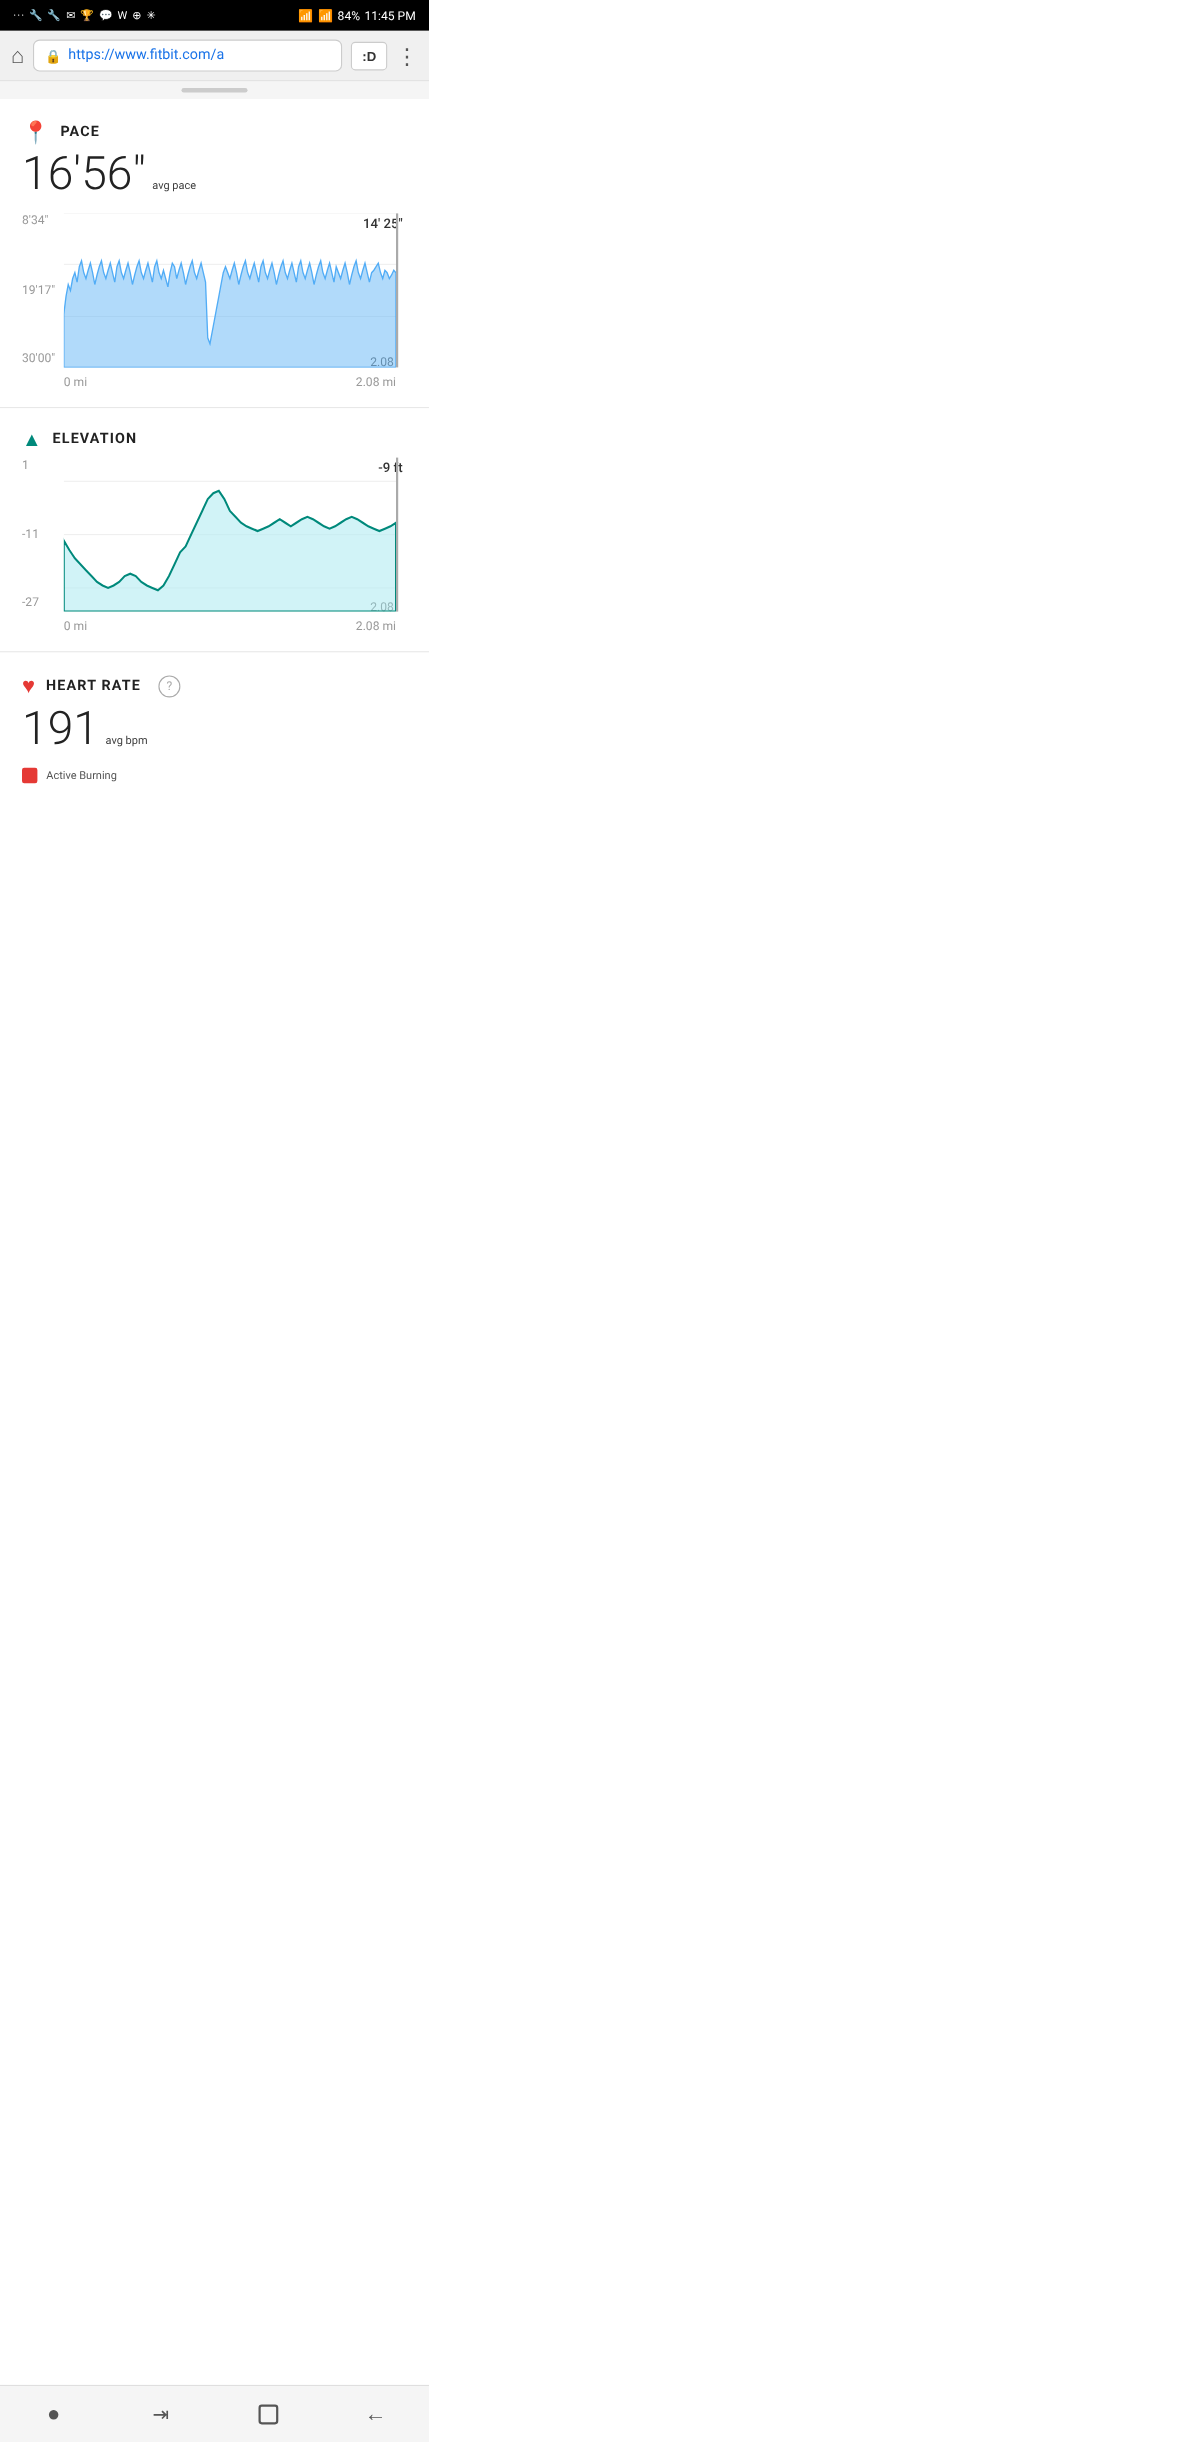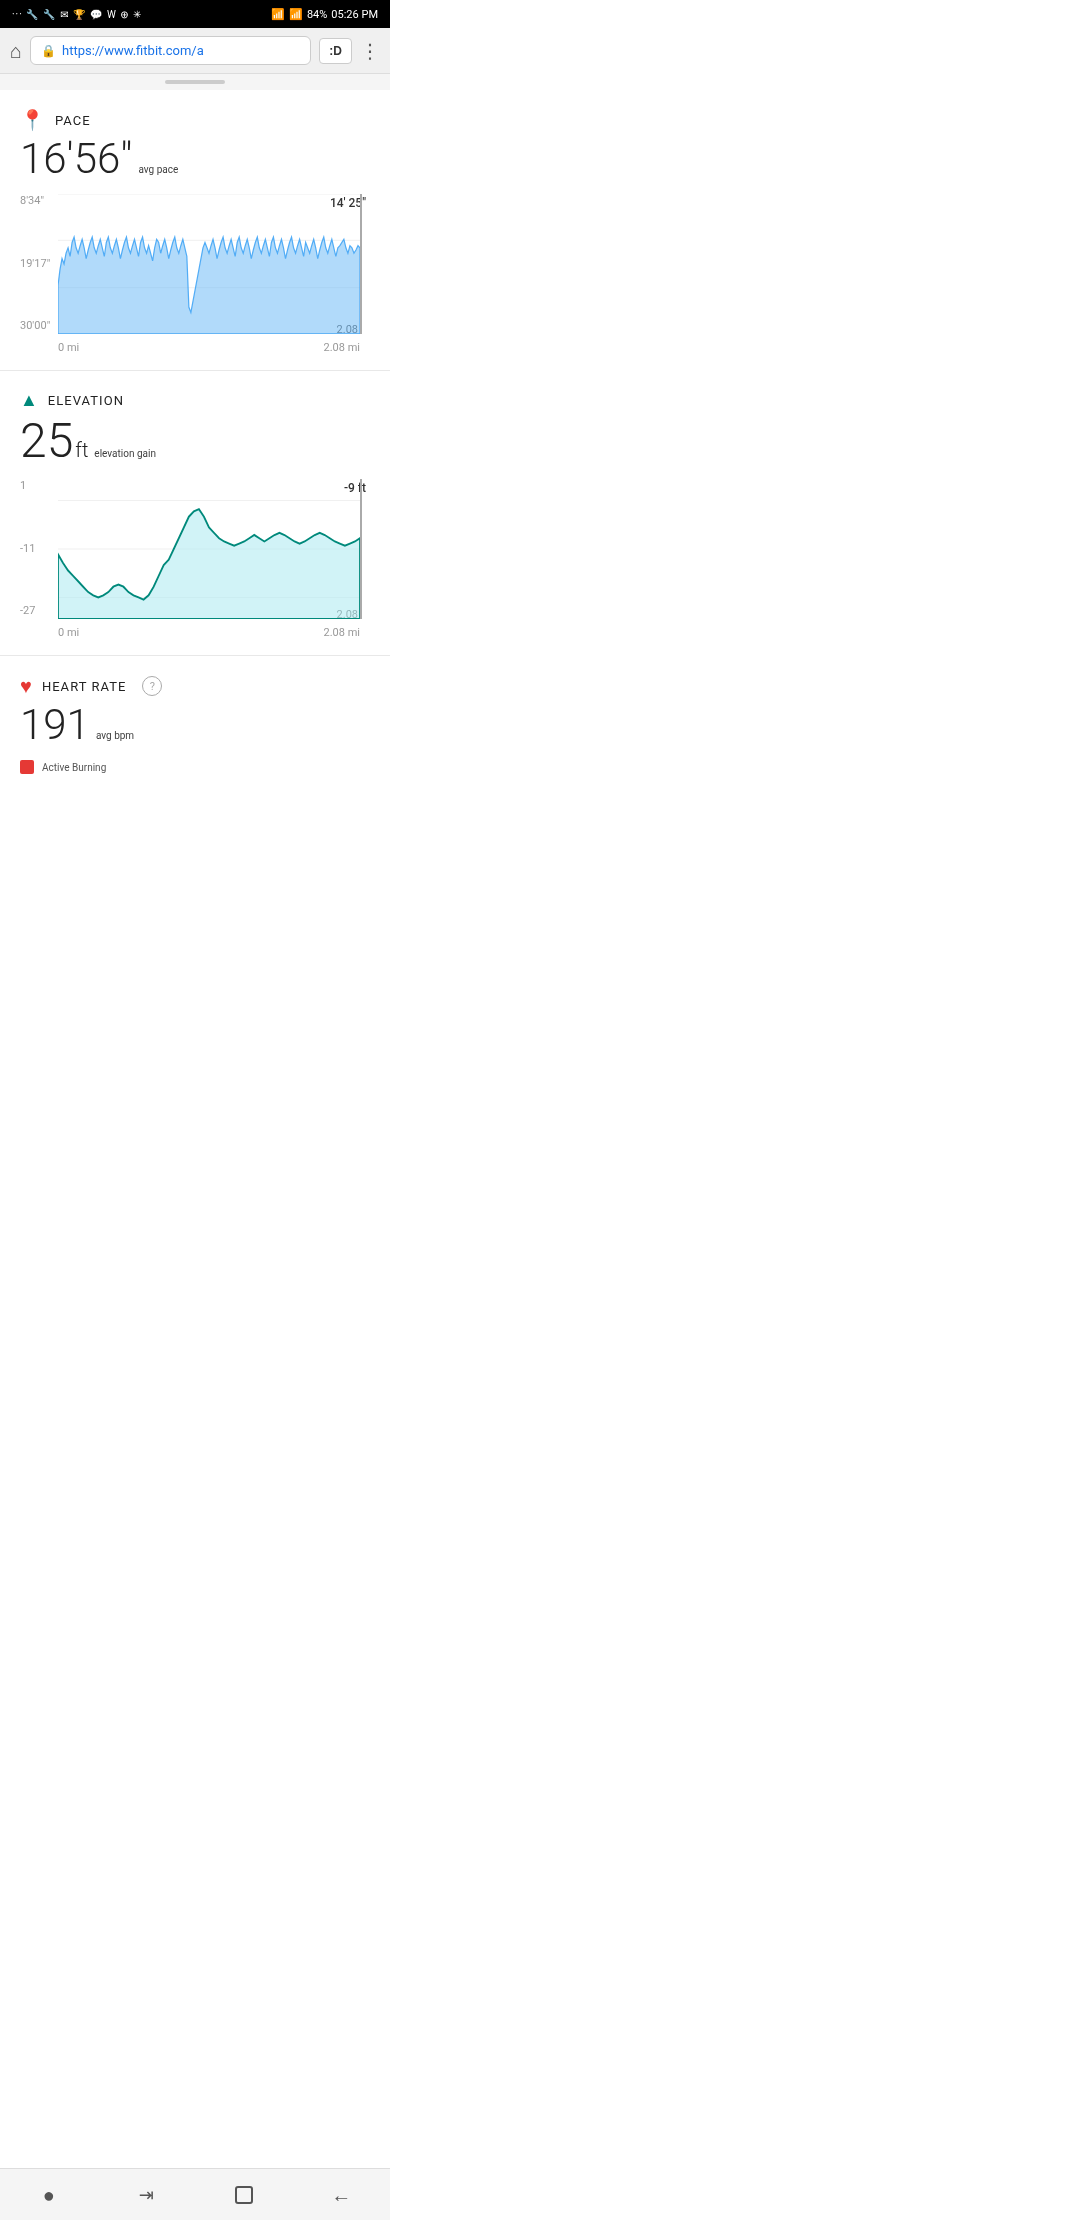--- a/index.html
+++ b/index.html
@@ -93,21 +93,21 @@
       display: flex;
       align-items: center;
       gap: 10px;
       margin-bottom: 6px;
     }
     .section-icon {
       font-size: 20px;
     }
     .section-title {
       font-size: 13px;
-      font-weight: 400;
+      font-weight: 700;
       letter-spacing: 0.08em;
       color: #222;
       text-transform: uppercase;
     }
 
     
     .metric-large {
       font-size: 42px;
       font-weight: 300;
       color: #222;
@@ -246,21 +246,21 @@
 <body>
 
 <div class="status-bar">
   <div class="status-left">
     <span style="font-size:10px; letter-spacing:1px;">··· 🔧 🔧 ✉ 🏆 💬 W ⊕ ✳</span>
   </div>
   <div class="status-right">
     <span>📶</span>
     <span>📶</span>
     <span>84%</span>
-    <span>05:26 PM</span>
+    <span>11:45 PM</span>
   </div>
 </div>
 
 <div class="browser-bar">
   <span class="home-icon">⌂</span>
   <div class="url-bar">
     <span class="lock-icon">🔒</span>
     <span class="url-text">https://www.fitbit.com/a</span>
   </div>
   <button class="browser-btn">:D</button>
@@ -309,25 +309,20 @@
         <span>2.08 mi</span>
       </div>
     </div>
   </div>
 
   <div class="elevation-section">
     <div class="section-header">
       <span class="section-icon" style="color:#00897b; font-size:18px;">▲</span>
       <span class="section-title">ELEVATION</span>
     </div>
-    <div class="metric-row">
-      <span class="metric-large" style="font-size:48px;">25</span>
-      <span style="font-size:20px; color:#222; font-weight:300; margin-left:2px;">ft</span>
-      <span class="metric-unit">elevation gain</span>
-    </div>
 
     <div class="chart-container">
       <div class="chart-tooltip">-9 ft</div>
       <div class="chart-right-line">
         <div style="position:absolute; bottom:-2px; right:4px; font-size:11px; color:#666;">2.08</div>
       </div>
       <div class="chart-y-labels">
         <span>1</span>
         <span>-11</span>
         <span>-27</span>

